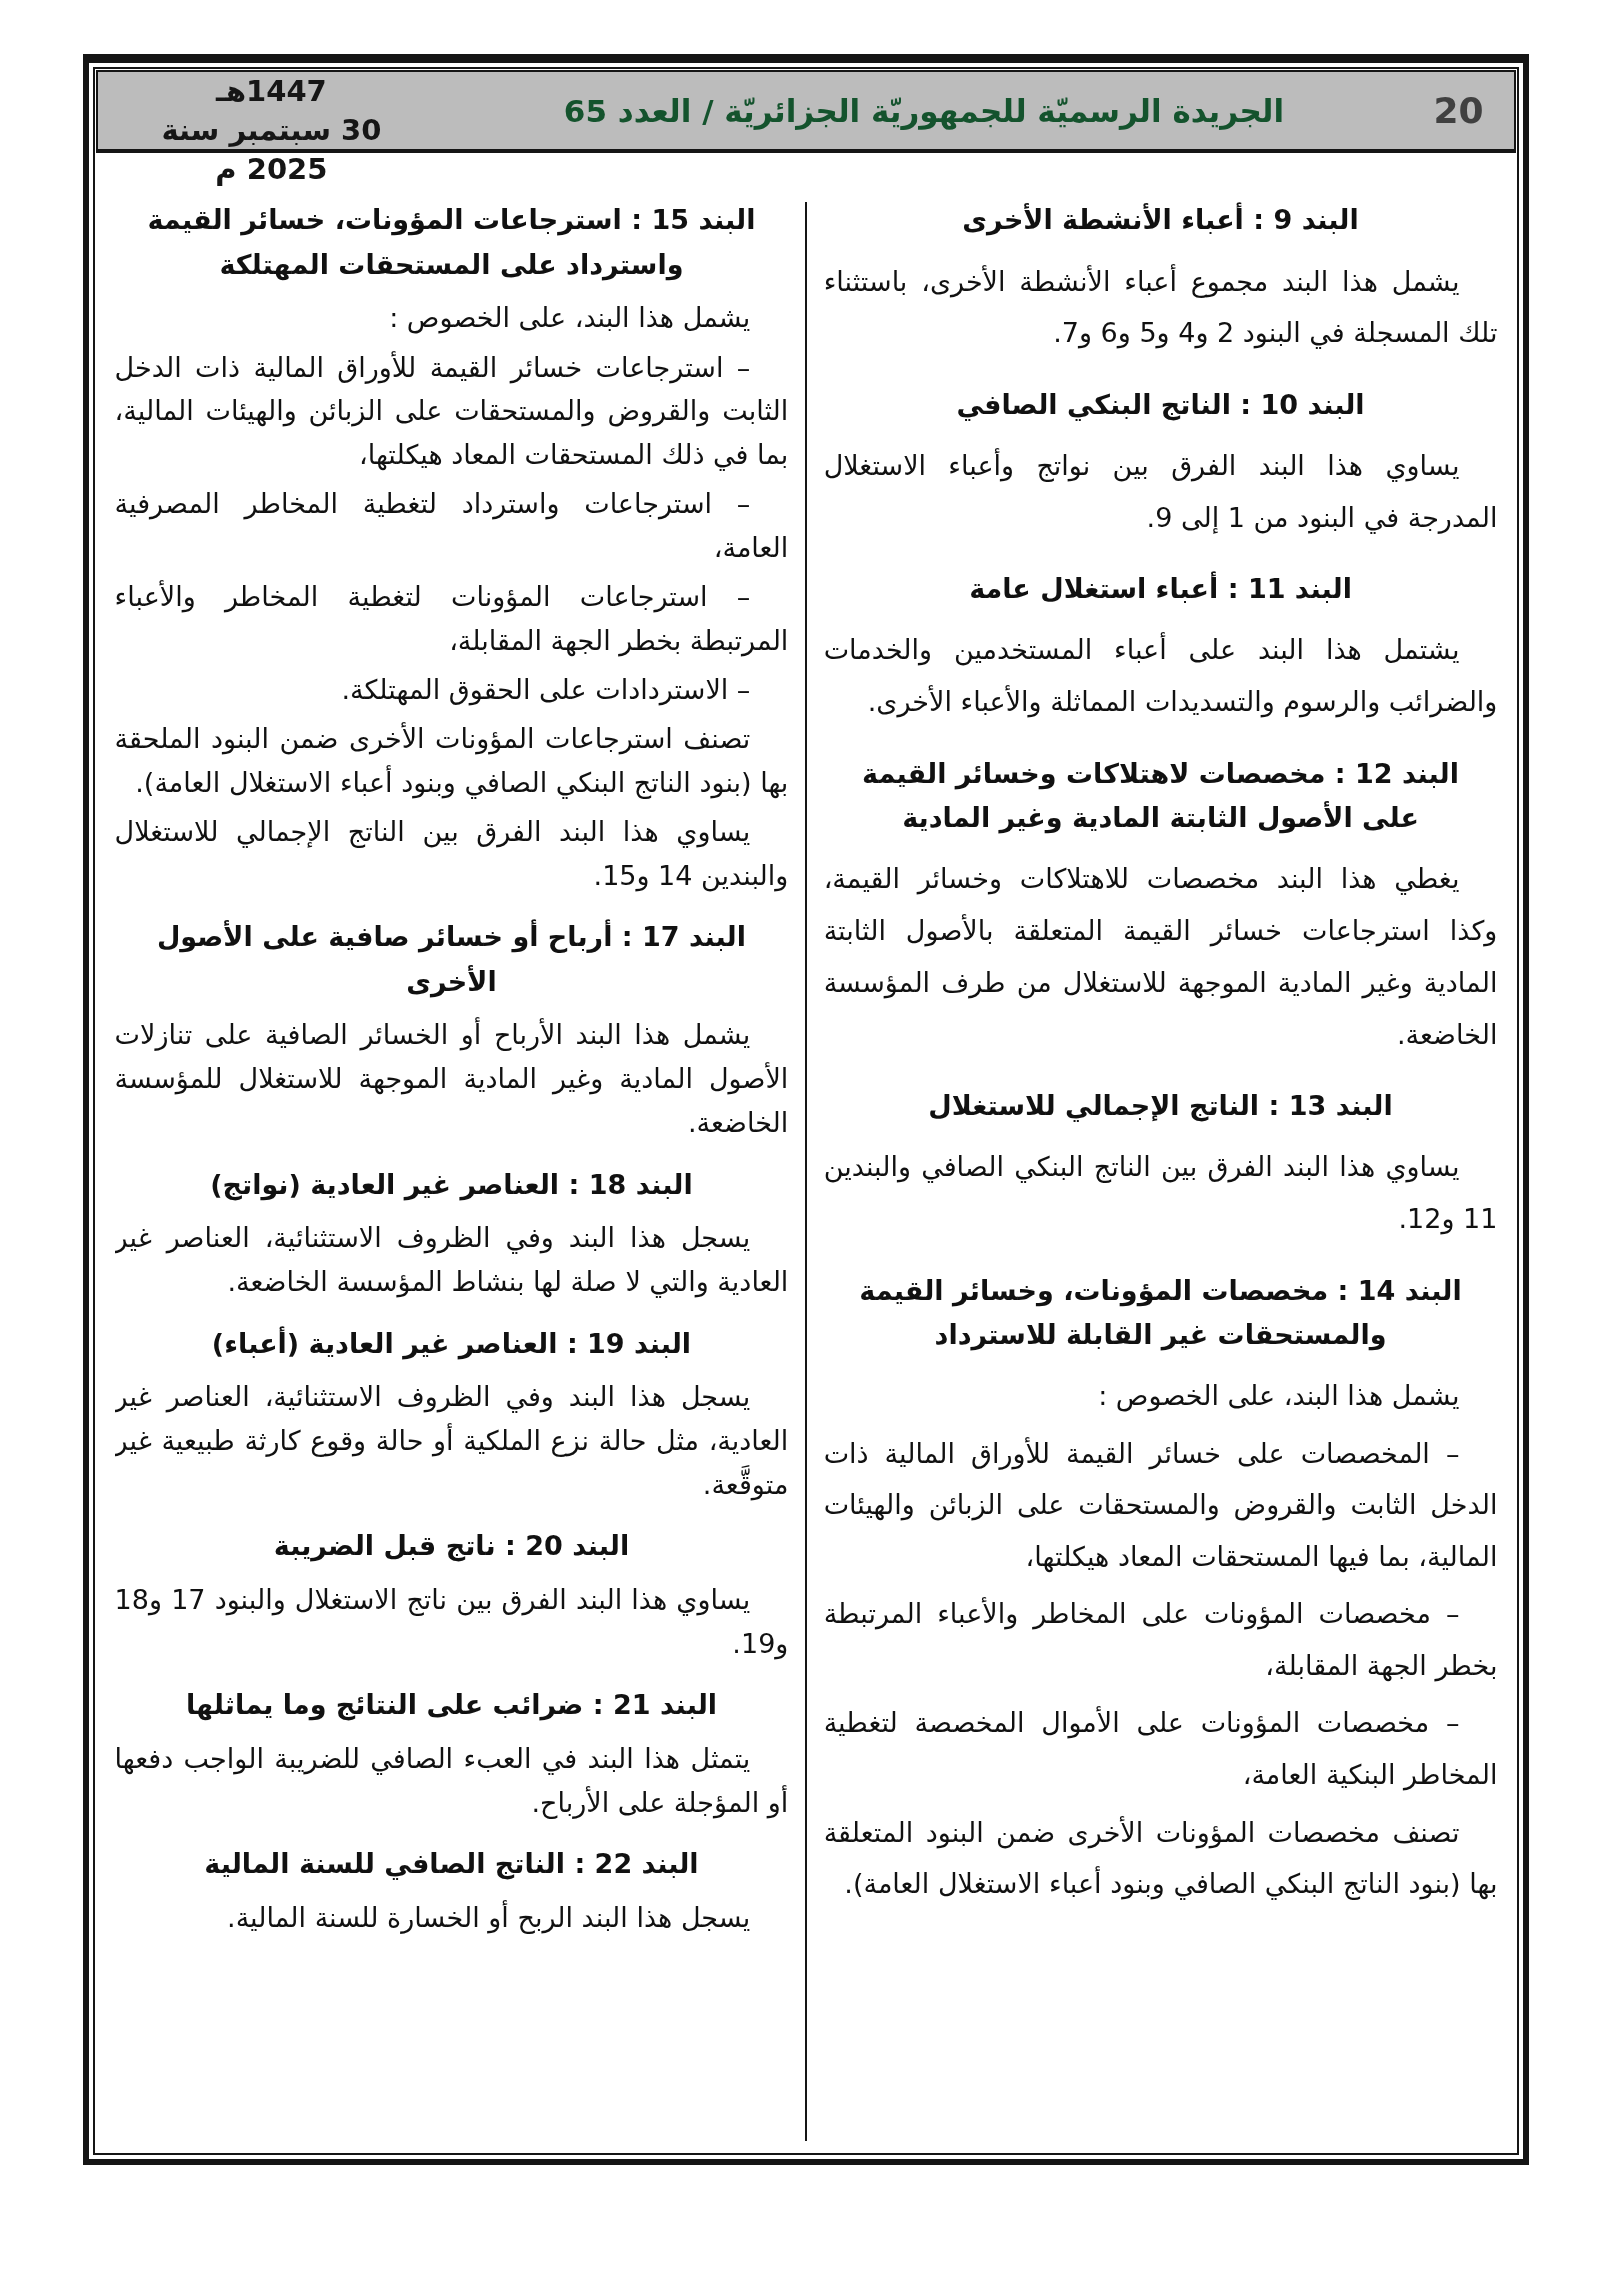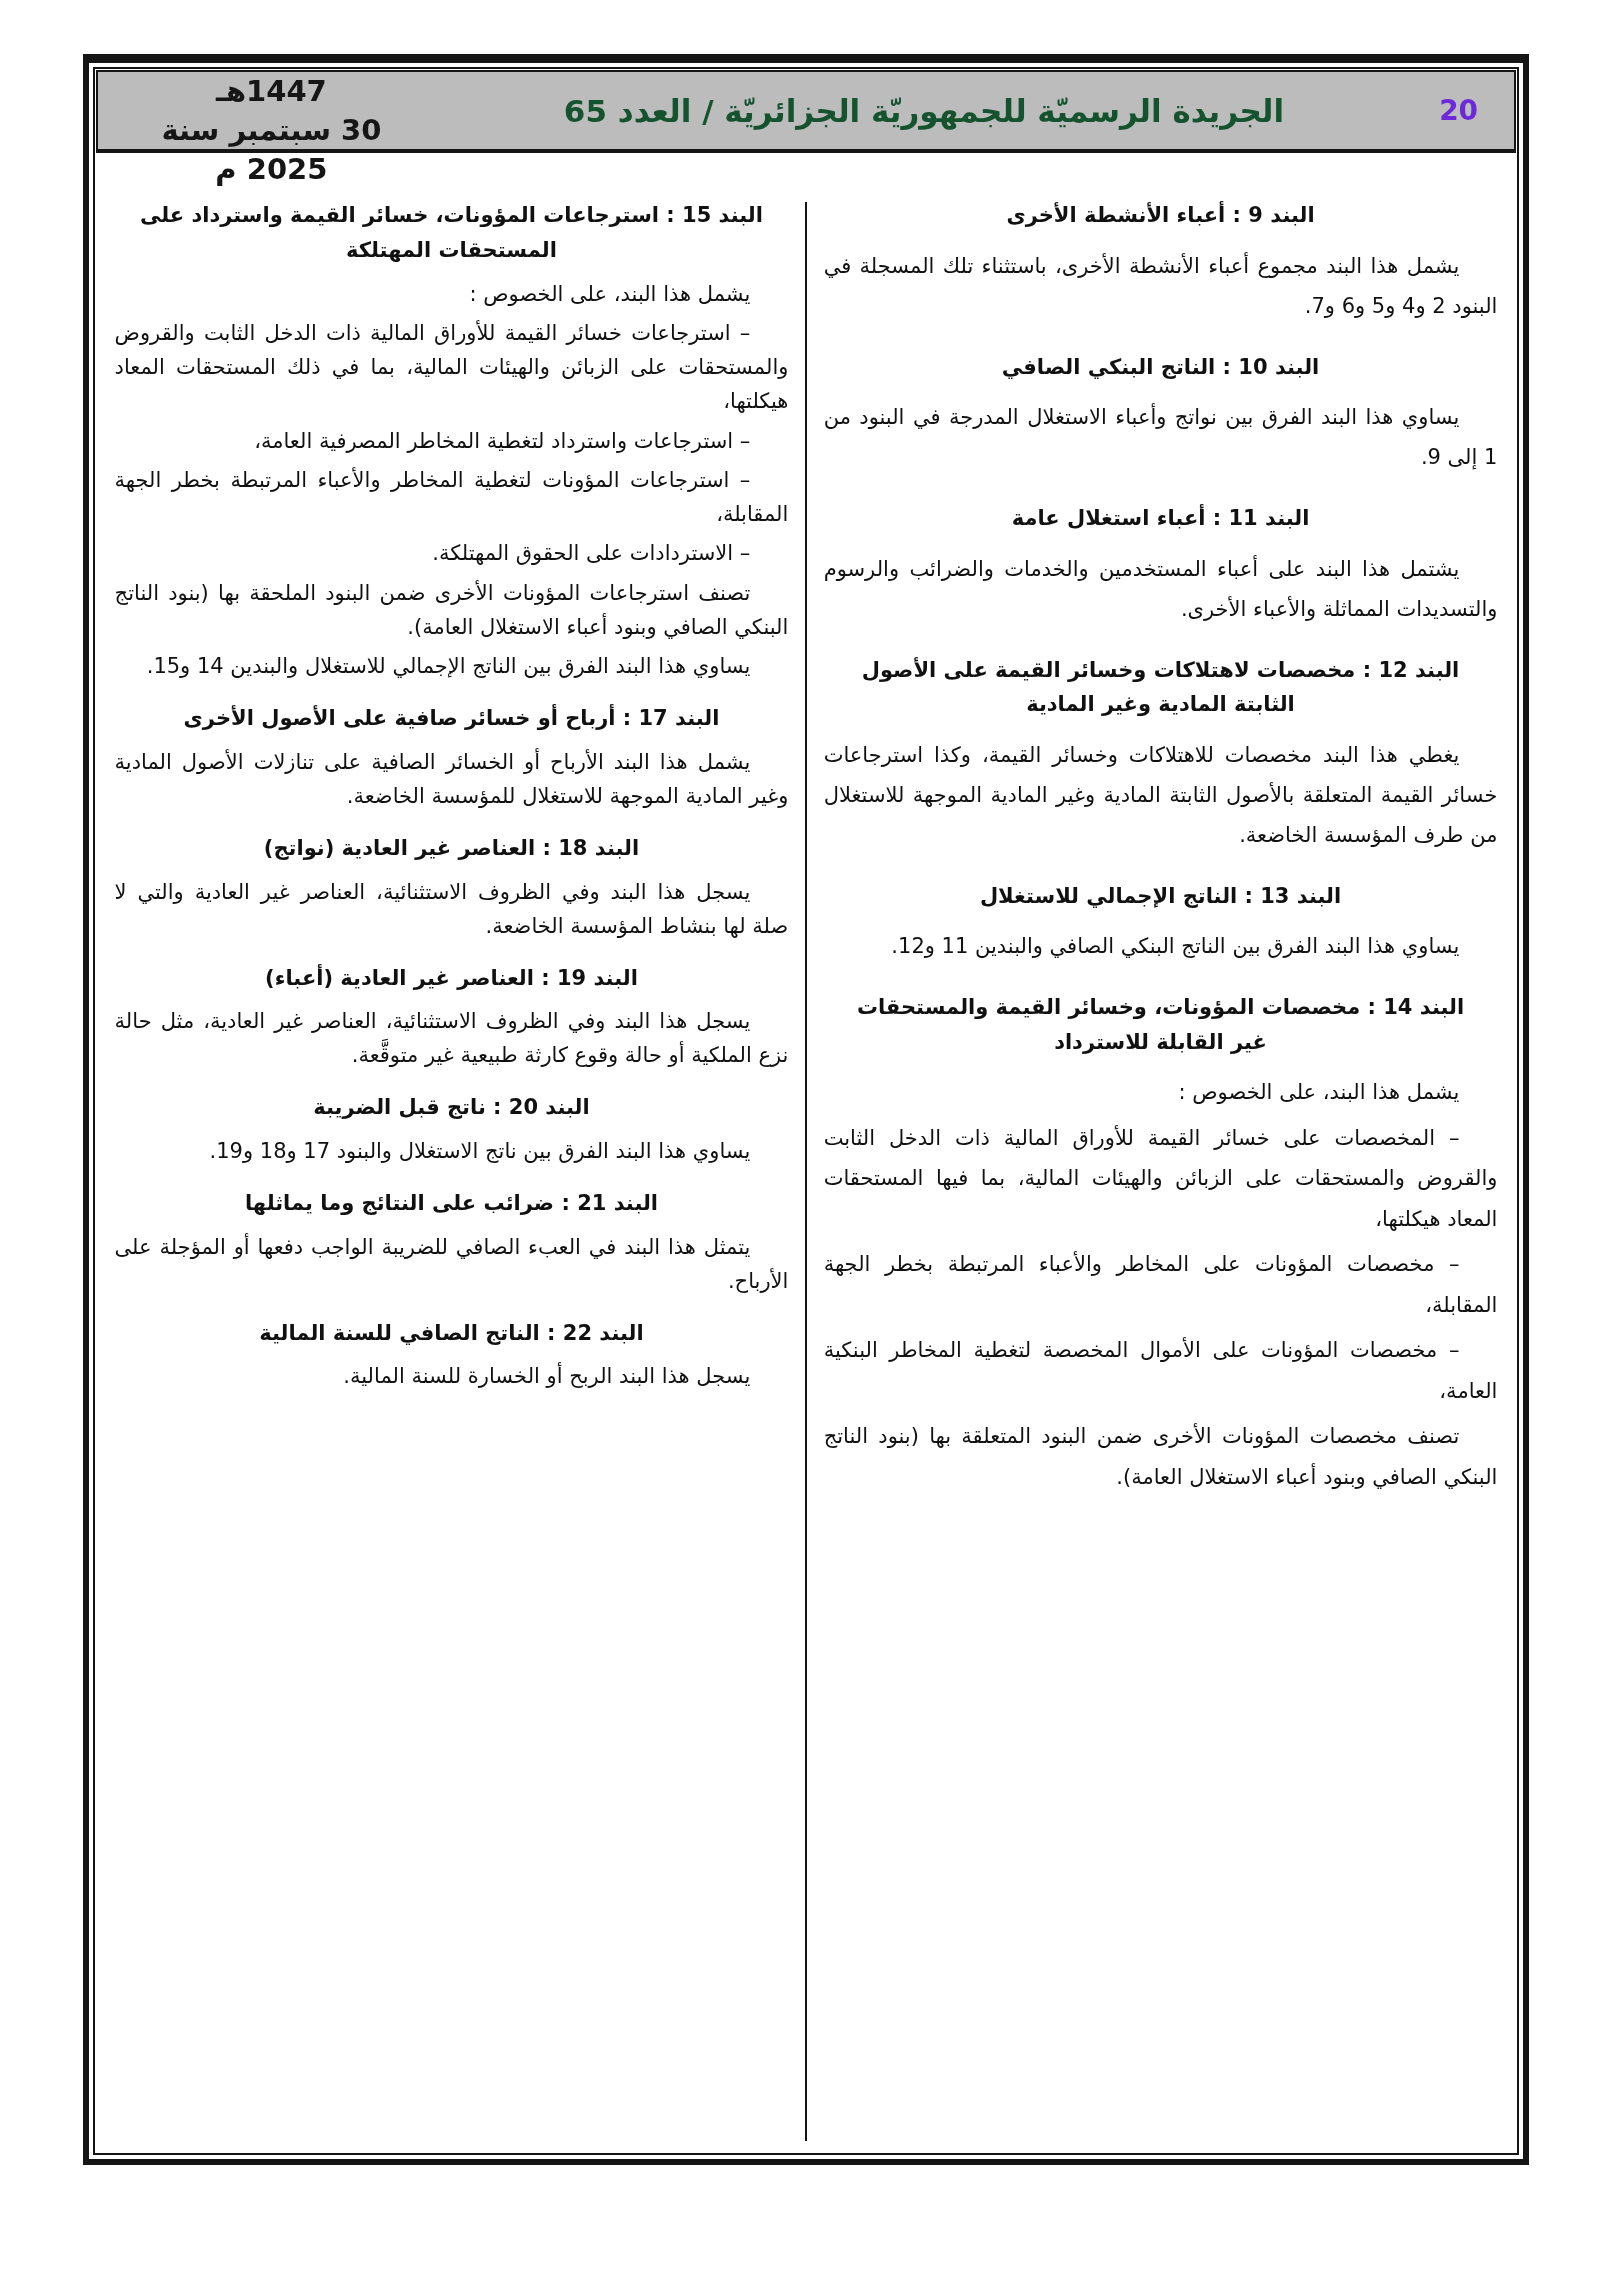--- a/index.html
+++ b/index.html
@@ -33,29 +33,29 @@
     width:299px;flex:0 0 auto;direction:rtl;text-align:center;
     font-weight:bold;font-size:29px;line-height:1.35;color:#161616;
   }
   .masthead-title{
     flex:1 1 auto;direction:rtl;text-align:center;
     font-weight:bold;font-size:31px;color:#14532d;
     padding:0 9px;
   }
   .masthead-number{
     width:63px;flex:0 0 auto;text-align:center;
-    font-weight:bold;font-size:28px;color:#6d28d9;
+    font-weight:bold;font-size:36px;color:#404040;
   }
   
   .content{
     flex:1 1 auto;display:flex;direction:rtl;
     padding:45px 20px 7.2px 20px;overflow:hidden;
   }
   .column{flex:1 1 0;min-width:0;text-align:justify;overflow:hidden;}
-  .column{font-size:21px;}
+  .column{font-size:27px;}
   .col-right{line-height:1.92;}
   .col-left{line-height:1.62;}
   .column-divider{
     flex:0 0 auto;width:2.7px;background:#151515;
     margin:3.6px 16.3px 5.4px 16.3px;
   }
   .block{margin:5.4px 0;}
   .block.para,.block.item{text-indent:38px;}
   .block.heading{
     font-weight:bold;text-align:center;text-indent:0;

